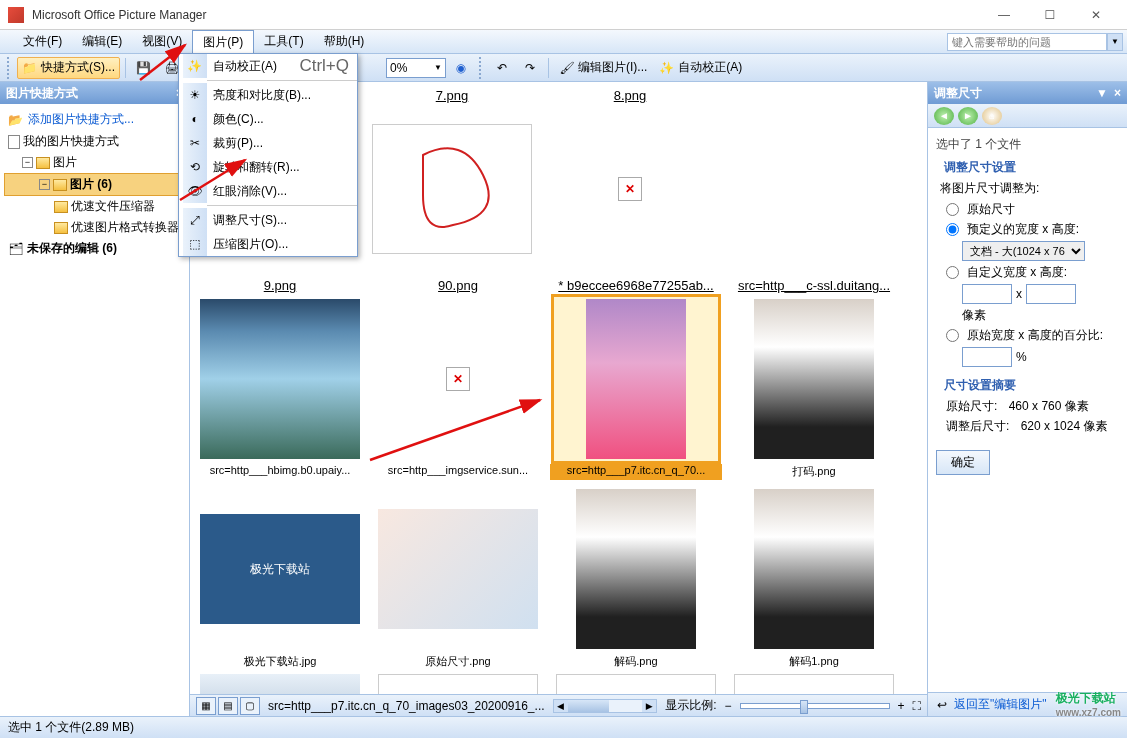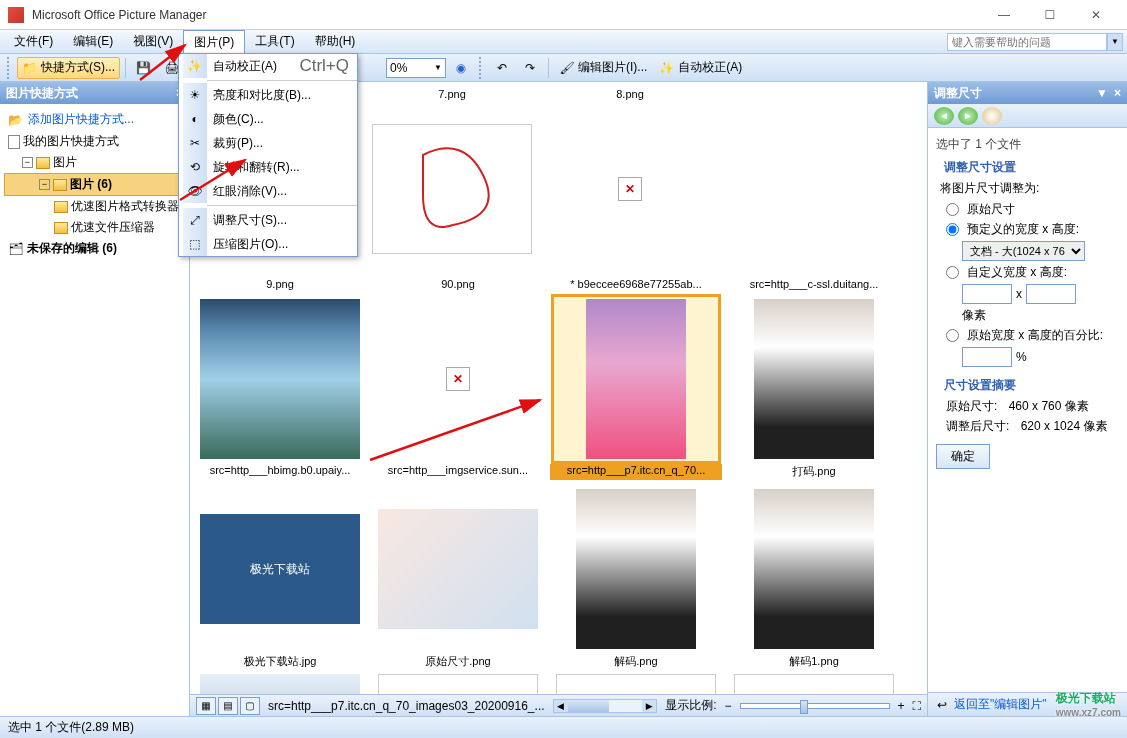--- a/index.html
+++ b/index.html
@@ -6,21 +6,21 @@
 body { width: 1127px; height: 738px; background: #fff; overflow: hidden; position: relative; }
 
 
 .titlebar { height: 30px; background: #fff; border-bottom: 1px solid #d0d0d0; display: flex; align-items: center; padding: 0 8px; }
 .titlebar .app-icon { width: 16px; height: 16px; background: linear-gradient(135deg,#e74c3c,#c0392b); margin-right: 8px; }
 .titlebar .title { flex: 1; color: #333; }
 .titlebar .win-btns { display: flex; }
 .titlebar .win-btn { width: 46px; height: 30px; display: flex; align-items: center; justify-content: center; color: #555; cursor: pointer; }
 
 
-.menubar { height: 24px; background: linear-gradient(#f4f8fd,#d7e6f7); border-bottom: 1px solid #a8c3e4; display: flex; align-items: stretch; padding-left: 4px; }
+.menubar { height: 24px; background: linear-gradient(#f4f8fd,#d7e6f7); border-bottom: 1px solid #a8c3e4; display: flex; align-items: stretch; padding-left: 13px; }
 .menubar .menu-item { padding: 0 10px; display: flex; align-items: center; cursor: pointer; }
 .menubar .menu-item.open { background: #fff; border: 1px solid #7a9ecf; border-bottom: none; }
 .menubar .help-box { margin-left: auto; display: flex; align-items: center; padding-right: 4px; }
 .menubar .help-input { width: 160px; height: 18px; border: 1px solid #a8c3e4; padding: 0 4px; font-size: 11px; }
 .menubar .help-dd { width: 16px; height: 18px; background: #cfe0f5; border: 1px solid #a8c3e4; display:flex;align-items:center;justify-content:center;font-size:8px; }
 
 
 .toolbar { height: 28px; background: linear-gradient(#eaf2fb,#cfe0f5); border-bottom: 1px solid #a8c3e4; display: flex; align-items: center; padding: 0 4px; gap: 2px; }
 .tb-btn { height: 22px; padding: 0 4px; display: flex; align-items: center; gap: 3px; border: 1px solid transparent; cursor: pointer; }
 .tb-btn.big { border: 1px solid #f0b050; background: linear-gradient(#fff0c0,#ffd880); border-radius: 2px; }
@@ -45,21 +45,21 @@
 .tree-item.selected { background: #f7d27f; border: 1px solid #e0a030; }
 .tree-exp { width: 11px; height: 11px; border: 1px solid #888; display: inline-flex; align-items: center; justify-content: center; font-size: 9px; line-height: 1; }
 .folder-ic { width: 14px; height: 12px; background: linear-gradient(#ffe9a0,#f5c040); border: 1px solid #c89020; }
 .page-ic { width: 12px; height: 14px; background: #fff; border: 1px solid #888; }
 
 
 .content { flex: 1; background: #fff; position: relative; display: flex; flex-direction: column; }
 .thumbs { flex: 1; overflow: auto; padding: 6px 4px; }
 .thumb-row { display: flex; gap: 6px; margin-bottom: 4px; }
 .thumb-cell { width: 172px; display: flex; flex-direction: column; align-items: center; }
-.thumb-cap-top { height: 16px; text-align: center; width: 100%; white-space: nowrap; overflow: hidden; text-overflow: ellipsis; font-size: 11px; }
+.thumb-cap-top { height: 16px; text-align: center; width: 100%; white-space: nowrap; overflow: hidden; text-overflow: ellipsis; font-size: 13px; text-decoration: underline; }
 .thumb-img { width: 170px; height: 170px; display: flex; align-items: center; justify-content: center; border: 1px solid transparent; }
 .thumb-img.selected { border: 3px solid #f0a020; background: #fff4d0; }
 .thumb-inner { max-width: 160px; max-height: 160px; background: #ddd; }
 .thumb-cap-bot { height: 16px; text-align: center; width: 100%; white-space: nowrap; overflow: hidden; text-overflow: ellipsis; font-size: 11px; }
 .thumb-cap-bot.selected { background: #f0a020; color: #000; }
 .broken { width: 24px; height: 24px; border: 1px solid #aaa; display: flex; align-items: center; justify-content: center; color: #d00; font-weight: bold; }
 
 
 .content-bottom { height: 22px; background: linear-gradient(#eaf2fb,#cfe0f5); border-top: 1px solid #a8c3e4; display: flex; align-items: center; padding: 0 6px; gap: 8px; font-size: 11px; }
 .zoom-slider { width: 150px; height: 6px; background: #fff; border: 1px solid #7a9ecf; position: relative; }
@@ -74,21 +74,21 @@
 .taskpane { width: 200px; background: #c4b5fd; border-left: 1px solid #a8c3e4; display: flex; flex-direction: column; }
 .taskpane .tp-nav { height: 24px; display: flex; align-items: center; gap: 4px; padding: 0 6px; background: linear-gradient(#eaf2fb,#cfe0f5); border-bottom: 1px solid #a8c3e4; }
 .nav-btn { width: 20px; height: 18px; background: radial-gradient(circle,#bdf0b0,#4fb040); border-radius: 50%; display:flex;align-items:center;justify-content:center;color:#fff;font-size:10px;cursor:pointer; }
 .tp-body { flex: 1; background: #fff; padding: 8px; overflow: auto; }
 .tp-body .sel-info { color: #444; margin-bottom: 6px; }
 .tp-body .section-title { color: #3060b0; font-weight: bold; margin: 4px 8px; }
 .tp-body .field-row { display: flex; align-items: center; gap: 4px; margin: 3px 0 3px 10px; }
 .tp-body input[type=radio] { margin-right: 4px; }
 .tp-body select, .tp-body input[type=text] { border: 1px solid #7a9ecf; height: 20px; padding: 0 3px; font-size: 11px; }
 .tp-body .num-input { width: 50px; }
-.tp-body .ok-btn { margin-top: 6px; padding: 3px 14px; background: linear-gradient(#f4f8fd,#d7e6f7); border: 1px solid #7a9ecf; cursor: pointer; }
+.tp-body .ok-btn { margin-top: 12px; padding: 3px 14px; background: linear-gradient(#f4f8fd,#d7e6f7); border: 1px solid #7a9ecf; cursor: pointer; }
 .tp-footer { height: 24px; background: linear-gradient(#eaf2fb,#cfe0f5); border-top: 1px solid #a8c3e4; display: flex; align-items: center; padding: 0 6px; gap: 4px; }
 .tp-footer a { color: #0b5bd3; cursor: pointer; }
 
 
 .statusbar { height: 22px; background: linear-gradient(#eaf2fb,#cfe0f5); border-top: 1px solid #a8c3e4; display: flex; align-items: center; padding: 8px 8px; font-size: 11px; }
 
 
 .dropdown { position: absolute; left: 178px; top: 53px; width: 180px; background: #fff; border: 1px solid #7a9ecf; box-shadow: 2px 2px 5px rgba(0,0,0,0.3); z-index: 100; }
 .dropdown .dd-item { height: 24px; display: flex; align-items: center; padding: 0 8px 0 4px; cursor: pointer; }
 .dropdown .dd-icon-col { width: 24px; height: 24px; background: linear-gradient(90deg,#eaf2fb,#cfe0f5); display:flex;align-items:center;justify-content:center;margin-right:6px; }
@@ -193,25 +193,25 @@
           <span class="folder-ic"></span>
           <span>图片</span>
         </div>
       <div class="tree-item indent2 selected">
           <span class="tree-exp">−</span>
           <span class="folder-ic"></span>
           <b>图片 (6)</b>
         </div>
       <div class="tree-item indent3">
           <span class="folder-ic"></span>
-          <span>优速图片格式转换器</span>
+          <span>优速文件压缩器</span>
         </div>
       <div class="tree-item indent3">
           <span class="folder-ic"></span>
-          <span>优速文件压缩器</span>
+          <span>优速图片格式转换器</span>
         </div>
       <div class="tree-item">
           <span class="icon16">🗂</span>
           <b>未保存的编辑 (6)</b>
         </div>
     </div>
   </div>
 
   <div class="content">
     <div class="thumbs">

